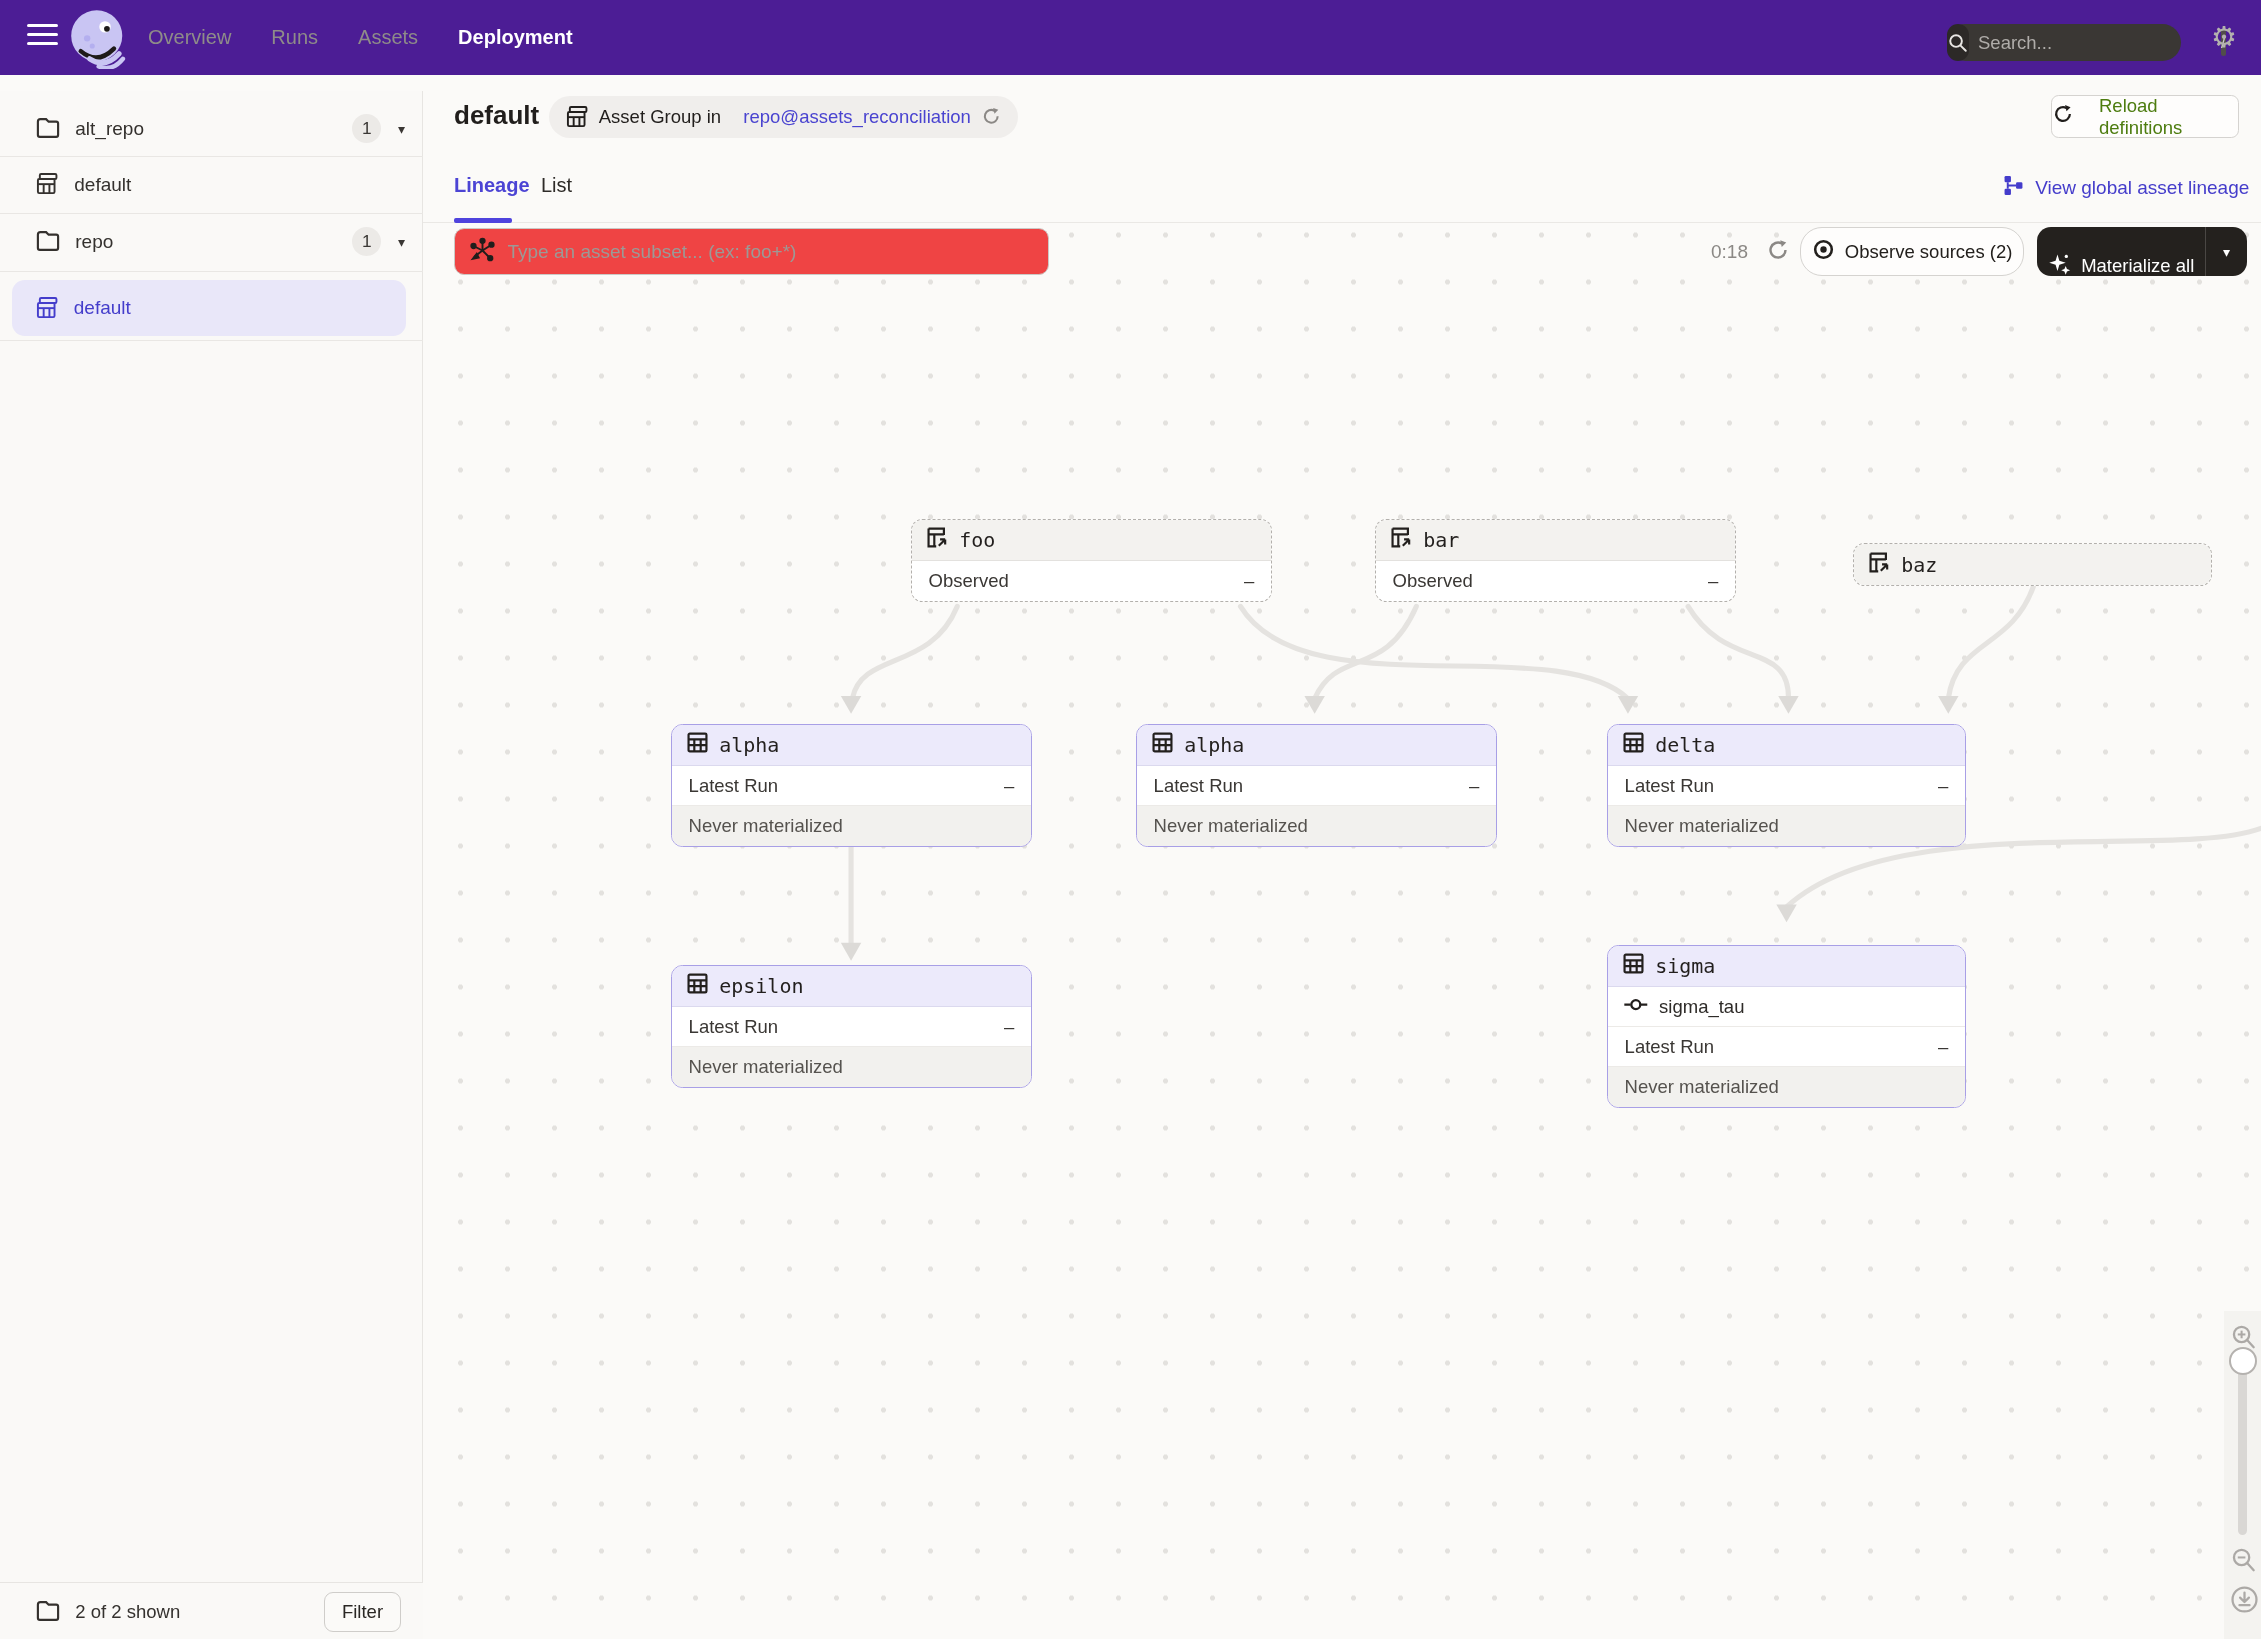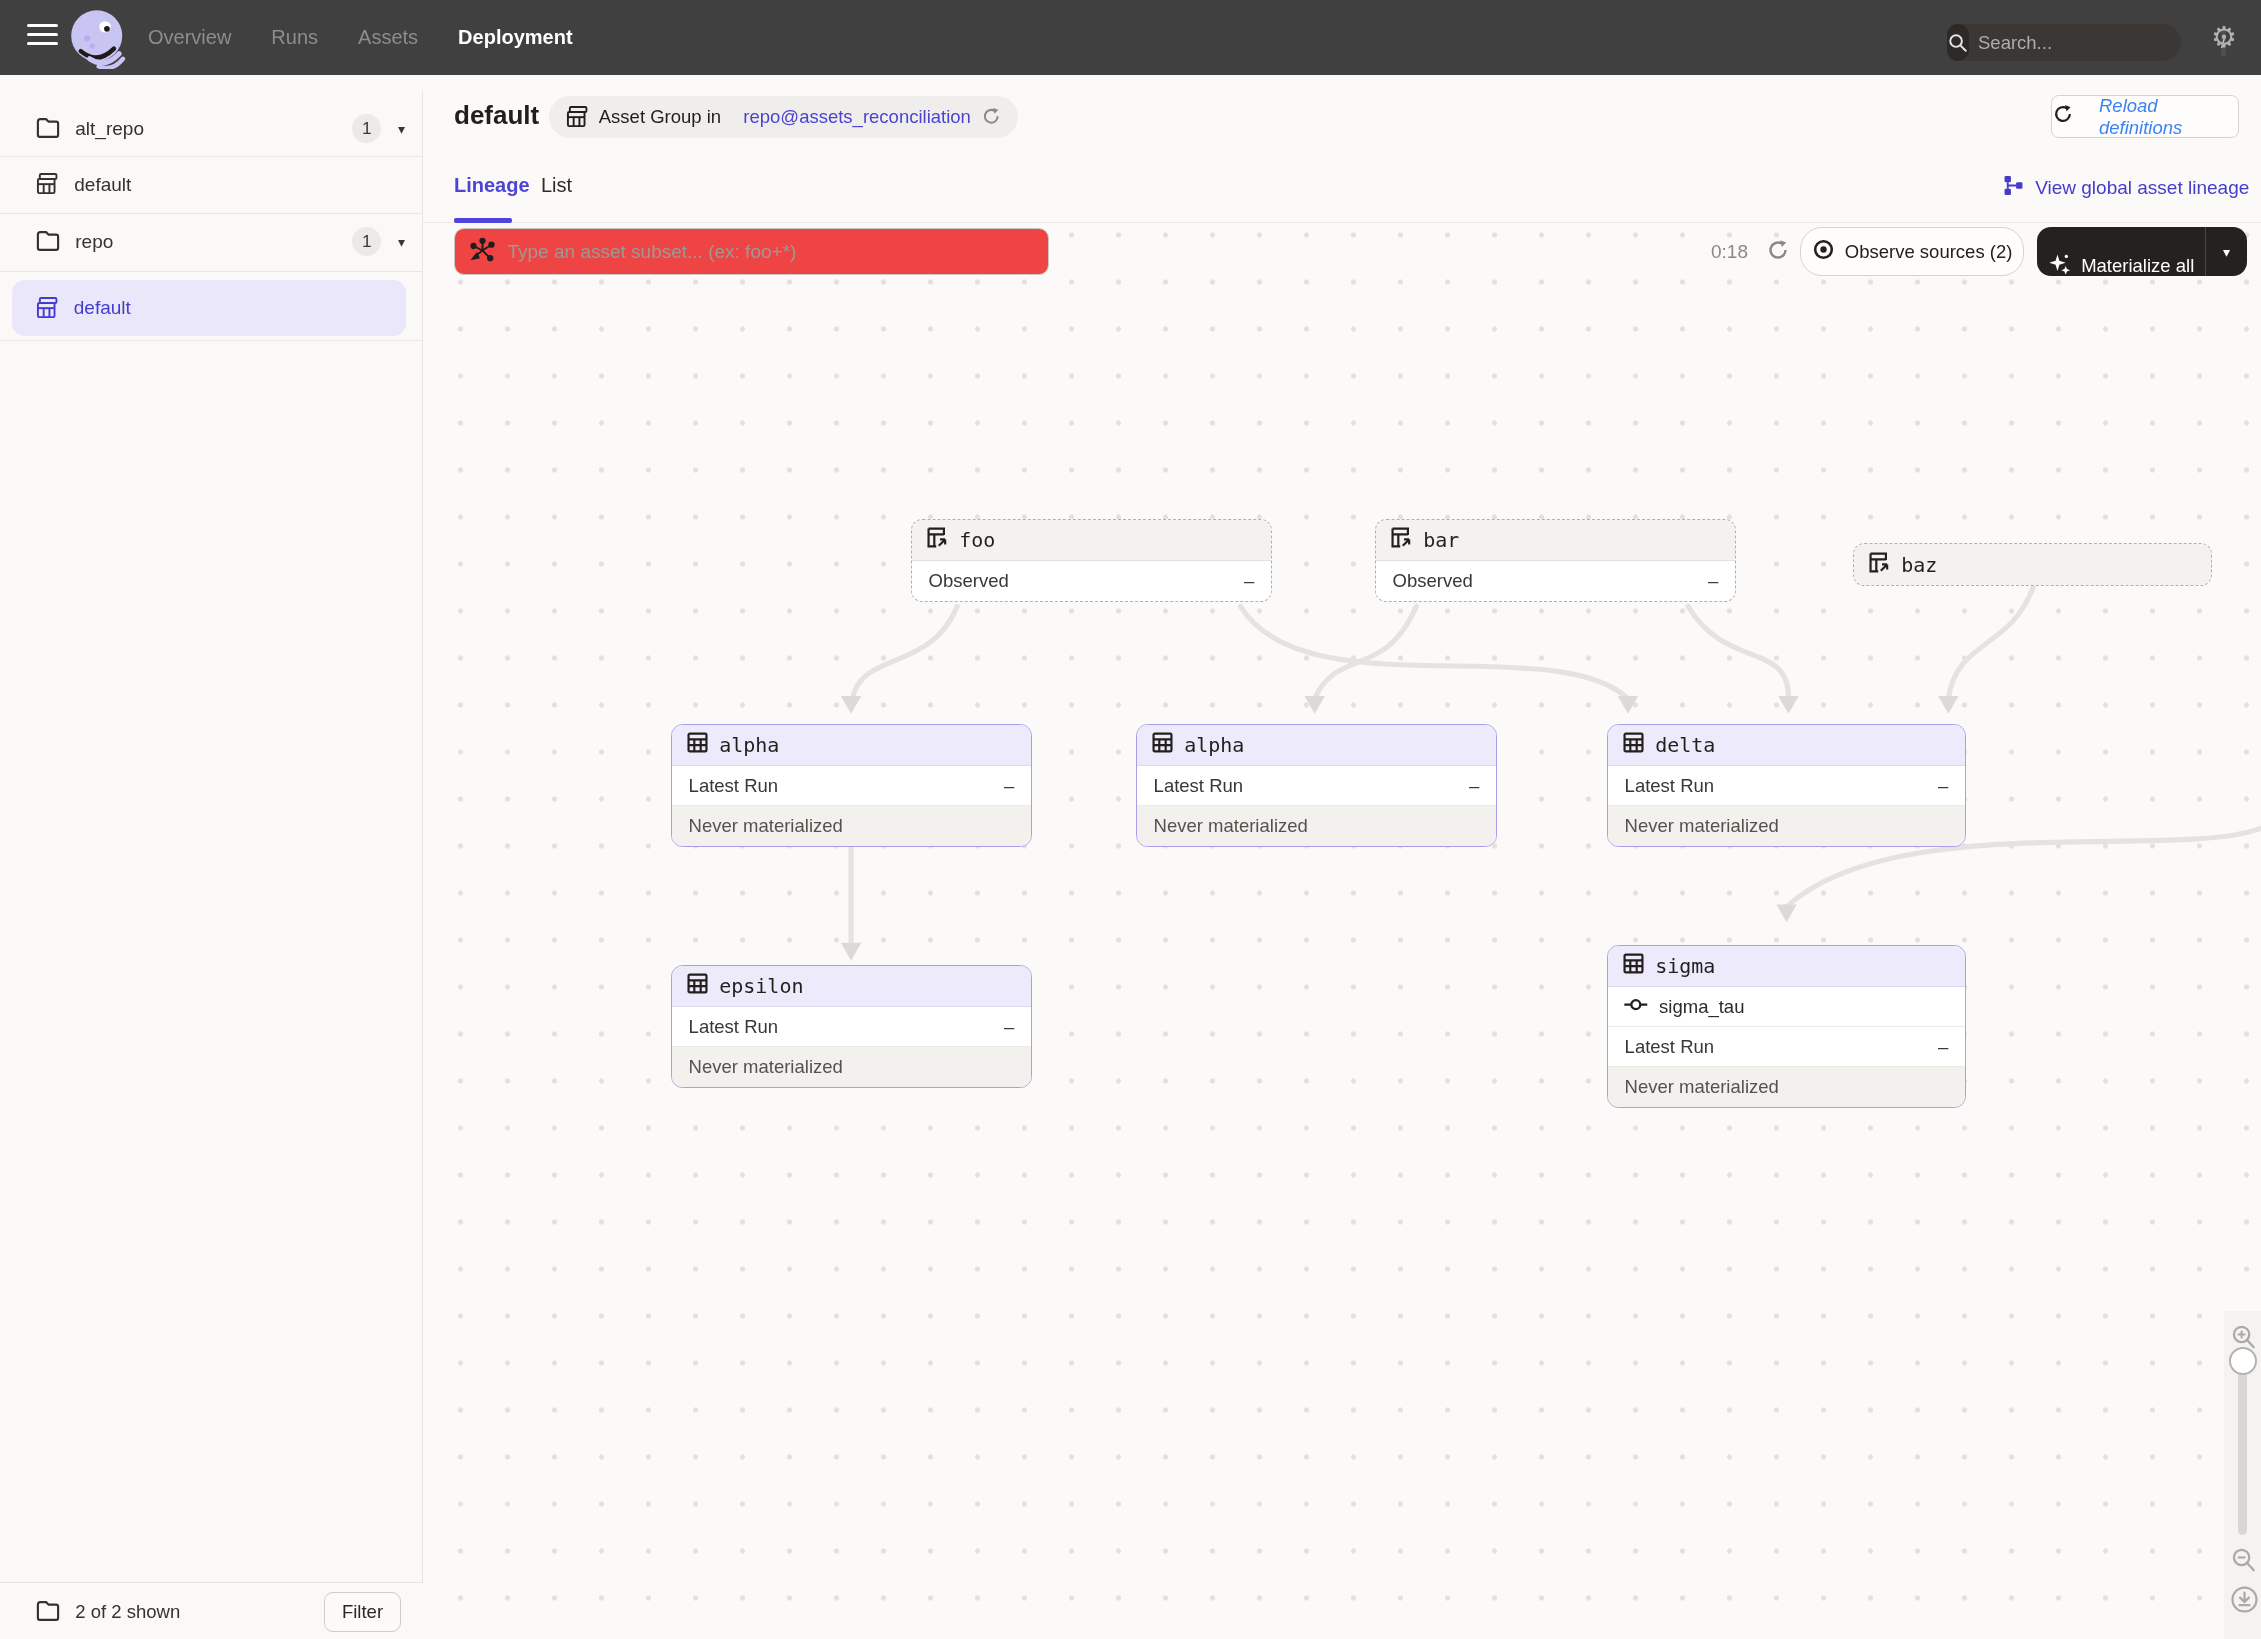--- a/index.html
+++ b/index.html
@@ -1,21 +1,21 @@
 <!DOCTYPE html>
 <html style="font-size:10.2px"><head>
 <meta charset="utf-8">
 <style>
   * { margin:0; padding:0; box-sizing:border-box; }
   html,body { width:2261px; height:1640px; overflow:hidden; background:#FBFAF8;
               font-family:"Liberation Sans", sans-serif; color:#262320; }
   #app { position:absolute; inset:0; width:2261px; height:1640px; }
 
   
-  .topnav { position:absolute; left:0; top:0; width:2261px; height:75px; background:#404040;
+  .topnav { position:absolute; left:0; top:0; width:2261px; height:75px; background:#4c1d95;
             display:flex; align-items:center; z-index:30; }
   .burger { position:absolute; left:27px; top:24px; width:31px; height:27px; cursor:pointer; }
   .burger span { display:block; width:31px; height:3.2px; background:#FFFFFF; border-radius:1.9px; margin-bottom:5.8px; }
   .logo { position:absolute; left:68px; top:9px; }
   .navlinks { position:absolute; left:148px; top:0; height:75px; display:flex; align-items:center; gap:40px; }
   .navlink { font-size:20px; color:#8F8C89; font-weight:500; cursor:pointer; }
   .navlink.active { color:#FFFFFF; font-weight:700; }
   .searchpill { position:absolute; left:1947px; top:24px; width:234px; height:37px; background:#3A3734;
                 border-radius:18.5px; display:flex; align-items:center; }
   .searchpill .iconwrap { width:42px; height:37px; border-radius:18.5px; background:#2C2927;
@@ -48,21 +48,21 @@
   .dotgrid { position:absolute; left:423px; top:223px; right:0; bottom:0; z-index:0;
     background-image:radial-gradient(circle 2.6px at center, #E3E1DE 99%, transparent 100%);
     background-size:47px 47px; background-position:14px -11.5px; }
   .page-title { position:absolute; left:454px; top:100px; font-size:26px; font-weight:700; color:#211E1C; z-index:5; }
   .group-pill { position:absolute; left:549px; top:96px; height:42px; background:#F0EEEC; border-radius:21px;
                 display:flex; align-items:center; padding:0 16.6px; gap:10.2px; z-index:5; }
   .group-pill .txt { font-size:18.5px; color:#211E1C; }
   .group-pill a { font-size:18.5px; color:#4A44D0; text-decoration:none; cursor:pointer;margin-left:12px; }
   .reload-defs { position:absolute; left:2051px; top:95px; width:188px; height:43px; background:#FEFDFC;
                  border:0.6px solid #D5D3D0; border-radius:7.7px; display:flex; align-items:center; justify-content:center;
-                 gap:25px; font-size:18.5px; color:#3b82f6; cursor:pointer; z-index:5;font-style:italic; }
+                 gap:25px; font-size:18.5px; color:#4d7c0f; cursor:pointer; z-index:5; }
   .tabbar-line { position:absolute; left:423px; top:222px; right:0; height:0.6px; background:#EAE8E5; z-index:4; }
   .tab { position:absolute; top:174px; font-size:20px; cursor:pointer; z-index:5; }
   .tab.lineage { left:454px; color:#4C44D4; font-weight:600; }
   .tab.list { left:541px; color:#2E2B28; font-weight:500; }
   .tab-underline { position:absolute; left:454px; top:218px; width:58px; height:4.5px; background:#4F43DD;
                    border-radius:1.9px; z-index:5; }
   .view-global { position:absolute; left:2002px; top:174px; display:flex; align-items:center; gap:10.2px;
                  font-size:19px; color:#443CCB; cursor:pointer; z-index:5; }
 
   

